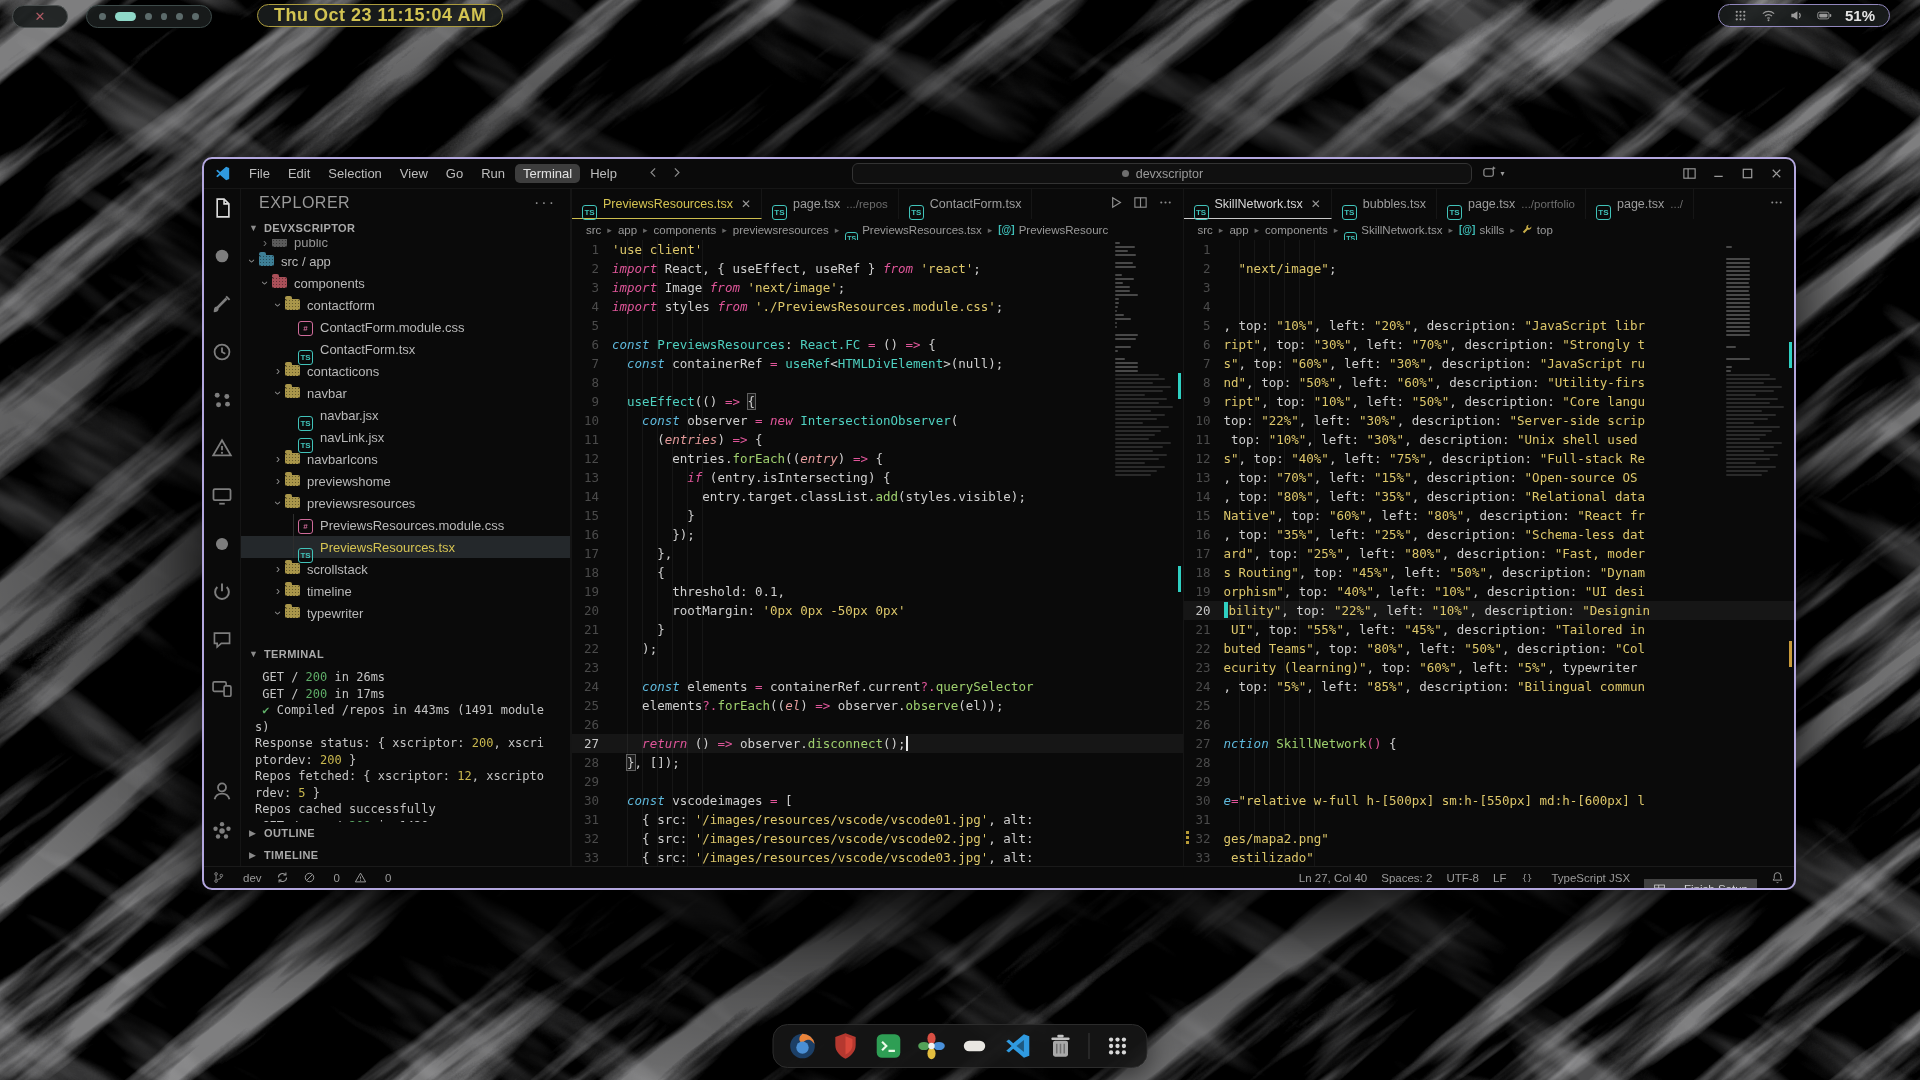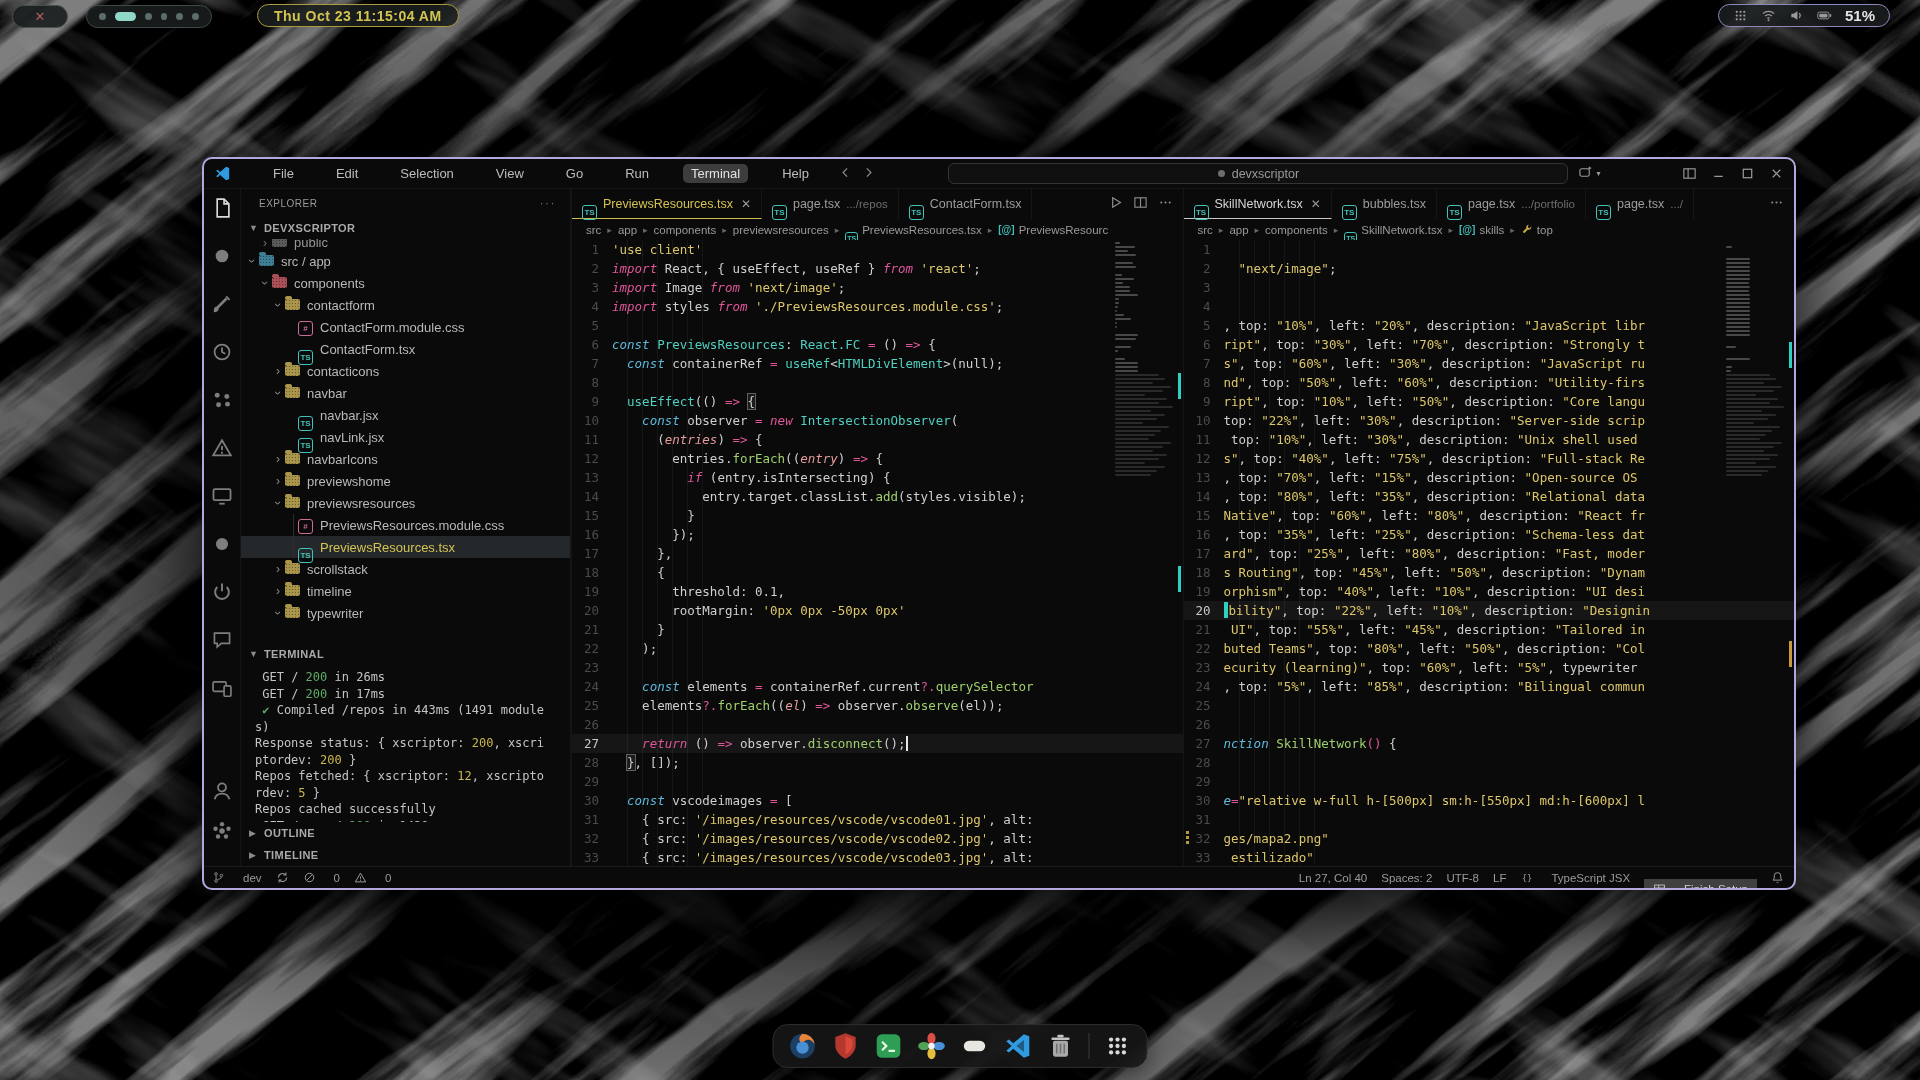--- a/index.html
+++ b/index.html
@@ -8,33 +8,33 @@
   
   .desktop{position:absolute;inset:0;background:#000;}
   .wallpaper{position:absolute;inset:0;}
   
   .pill{position:absolute;height:23px;border-radius:12px;background:rgba(26,29,29,.9);
     display:flex;align-items:center;justify-content:center;gap:9px;padding:0 12px;}
   .pill-close{left:12px;top:5px;width:56px;border:1px solid #4a4f4f;color:#b05a64;font-size:13px;font-weight:bold;}
   .pill-ws{left:86px;top:5px;width:126px;border:1px solid #3d4a49;}
   .ws-dot{width:7px;height:7px;border-radius:50%;background:#5c6b6b;display:inline-block;}
   .ws-active{width:22px;height:9px;border-radius:5px;background:#8fd8c8;display:inline-block;}
-  .pill-clock{left:257px;top:4px;border:1px solid #ac9c3e;color:#d3c452;font-weight:bold;font-size:14px;letter-spacing:.5px;padding:0 16px;}
+  .pill-clock{left:257px;top:4px;border:1px solid #ac9c3e;color:#d3c452;font-weight:bold;font-size:18px;letter-spacing:.5px;padding:0 16px;}
   .pill-status{right:30px;top:4px;border:1.5px solid #9187bd;color:#9a9a9a;padding:0 14px;gap:13px;}
   .pill-status .pct{color:#e4e4e4;font-weight:bold;font-size:15px;}
   .pill-status svg{width:15px;height:15px;display:block;}
   
   .window{position:absolute;left:202px;top:157px;width:1594px;height:733px;background:#0a0a0a;
     border:2px solid #b3a7de;border-radius:10px;box-shadow:0 24px 70px rgba(0,0,0,.85);
     display:flex;flex-direction:column;overflow:hidden;}
   
   .titlebar{height:30px;display:flex;align-items:center;padding:0 10px;gap:4px;color:#bdbdbd;
     font-size:13px;border-bottom:1px solid #161616;flex:0 0 auto;}
   .vslogo{width:17px;height:17px;margin-right:6px;}
-  .menu-item{padding:2px 8px;border-radius:5px;cursor:default;margin-left:24px;}
+  .menu-item{padding:2px 8px;border-radius:5px;cursor:default;}
   .menu-item.active{background:#3d3d3d;color:#e2e2e2;}
   .nav-arrows{display:flex;gap:10px;margin-left:18px;color:#8a8a8a;}
   .nav-arrows svg{width:13px;height:13px;}
   .tb-center{flex:1;display:flex;justify-content:center;align-items:center;gap:10px;}
   .searchbox{width:620px;height:21px;border:1px solid #333;border-radius:6px;background:#101010;
     display:flex;align-items:center;justify-content:center;gap:7px;color:#9a9a9a;font-size:12.5px;}
   .searchbox .dot{width:7px;height:7px;border-radius:50%;background:#6e6e6e;}
   .copilot{display:flex;align-items:center;gap:3px;color:#9a9a9a;}
   .copilot svg{width:15px;height:15px;}
   .tb-right{display:flex;align-items:center;gap:14px;color:#9a9a9a;margin-left:8px;}
@@ -45,21 +45,21 @@
     padding:8px 0 6px;border-right:1px solid #151515;}
   .ab-icon{width:22px;height:22px;color:#7e7e7e;margin-bottom:26px;}
   .ab-icon svg{width:100%;height:100%;}
   .ab-icon.active{color:#dcdcdc;}
   .ab-spacer{flex:1;}
   .ab-bottom .ab-icon{margin-bottom:18px;}
   
   .sidebar{width:330px;flex:0 0 auto;border-right:1px solid #151515;display:flex;flex-direction:column;
     overflow:hidden;color:#b9b9b9;}
   .sb-title{height:28px;display:flex;align-items:center;justify-content:space-between;
-    padding:0 14px 0 18px;font-size:10px;color:#9a9a9a;letter-spacing:.5px;}
+    padding:0 14px 0 18px;font-size:16px;color:#9a9a9a;letter-spacing:.5px;}
   .sb-title .more{color:#8a8a8a;letter-spacing:2px;}
   .sb-section{height:22px;display:flex;align-items:center;gap:5px;padding:0 8px;
     font-size:11px;font-weight:bold;color:#aaa;letter-spacing:.4px;}
   .sb-section .tri{font-size:9px;color:#8b8b8b;width:10px;display:inline-block;}
   .tree{height:404px;overflow:hidden;}
   .trow{position:relative;height:22px;display:flex;align-items:center;font-size:13px;cursor:default;}
   .trow.cut{height:11px;overflow:hidden;align-items:flex-end;opacity:.8;}
   .trow.sel{background:#24282b;}
   .trow.sel .tlabel{color:#d5c352;}
   .trow.g::before{content:'';position:absolute;left:52px;top:0;bottom:0;border-left:1px solid #2d2d2d;}

